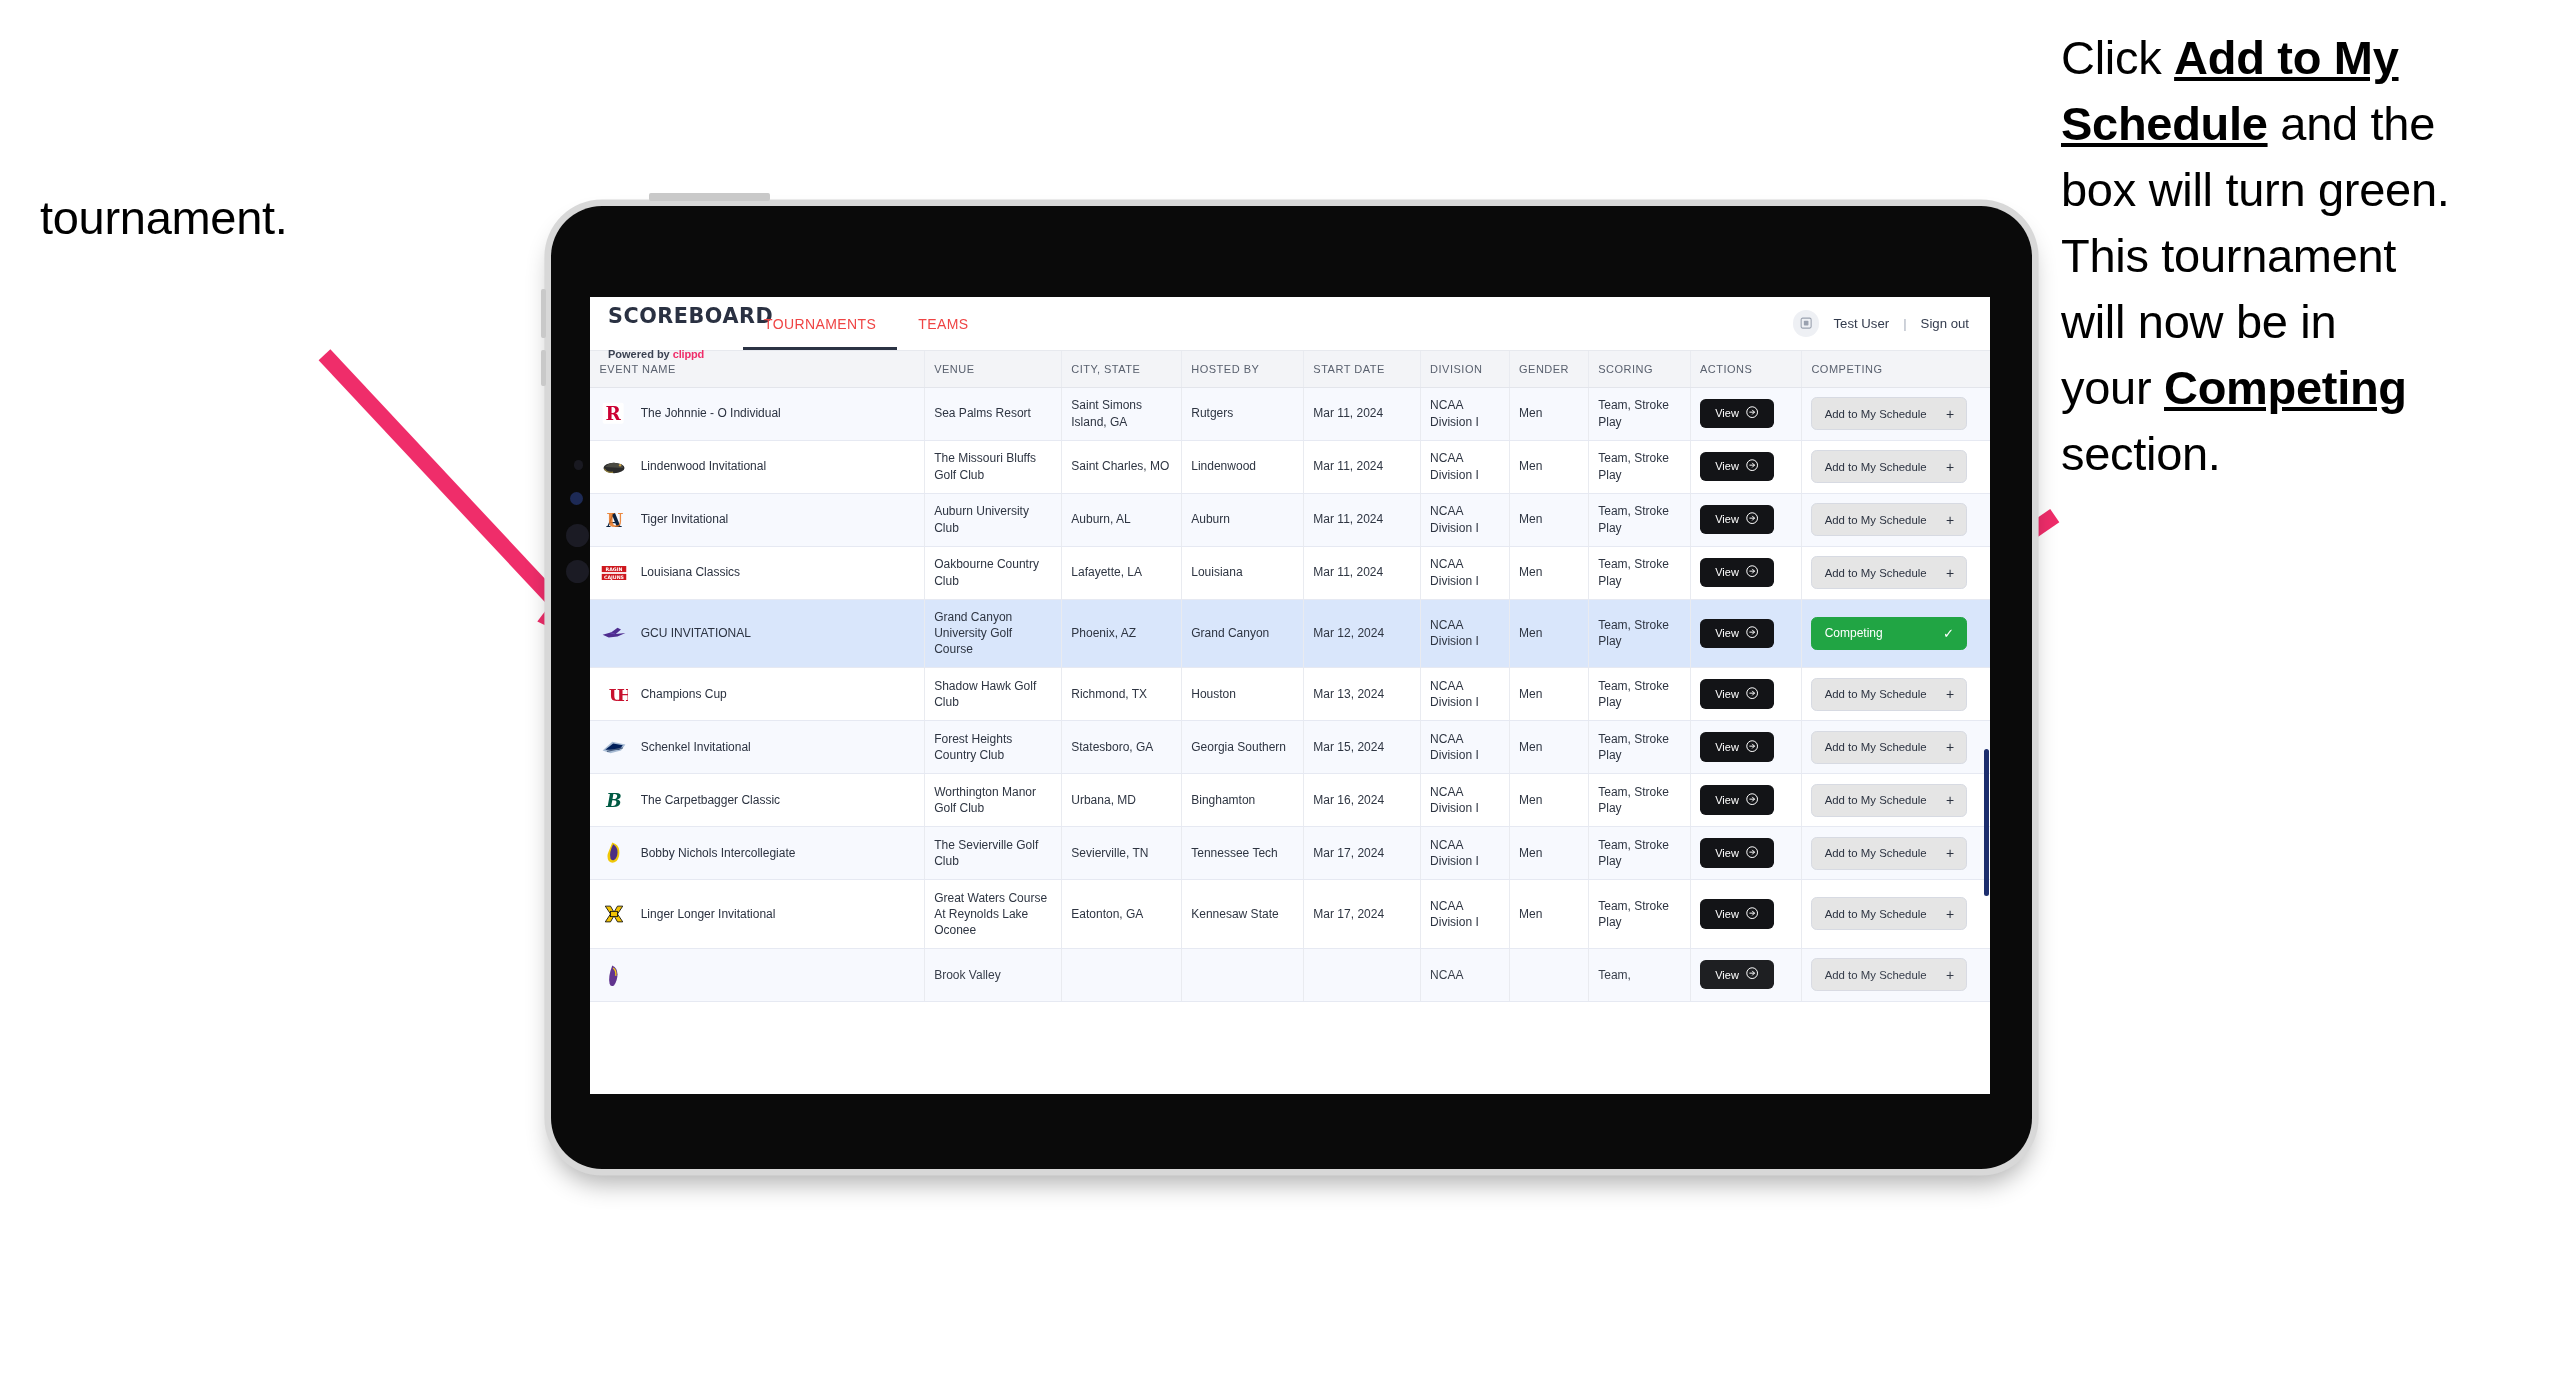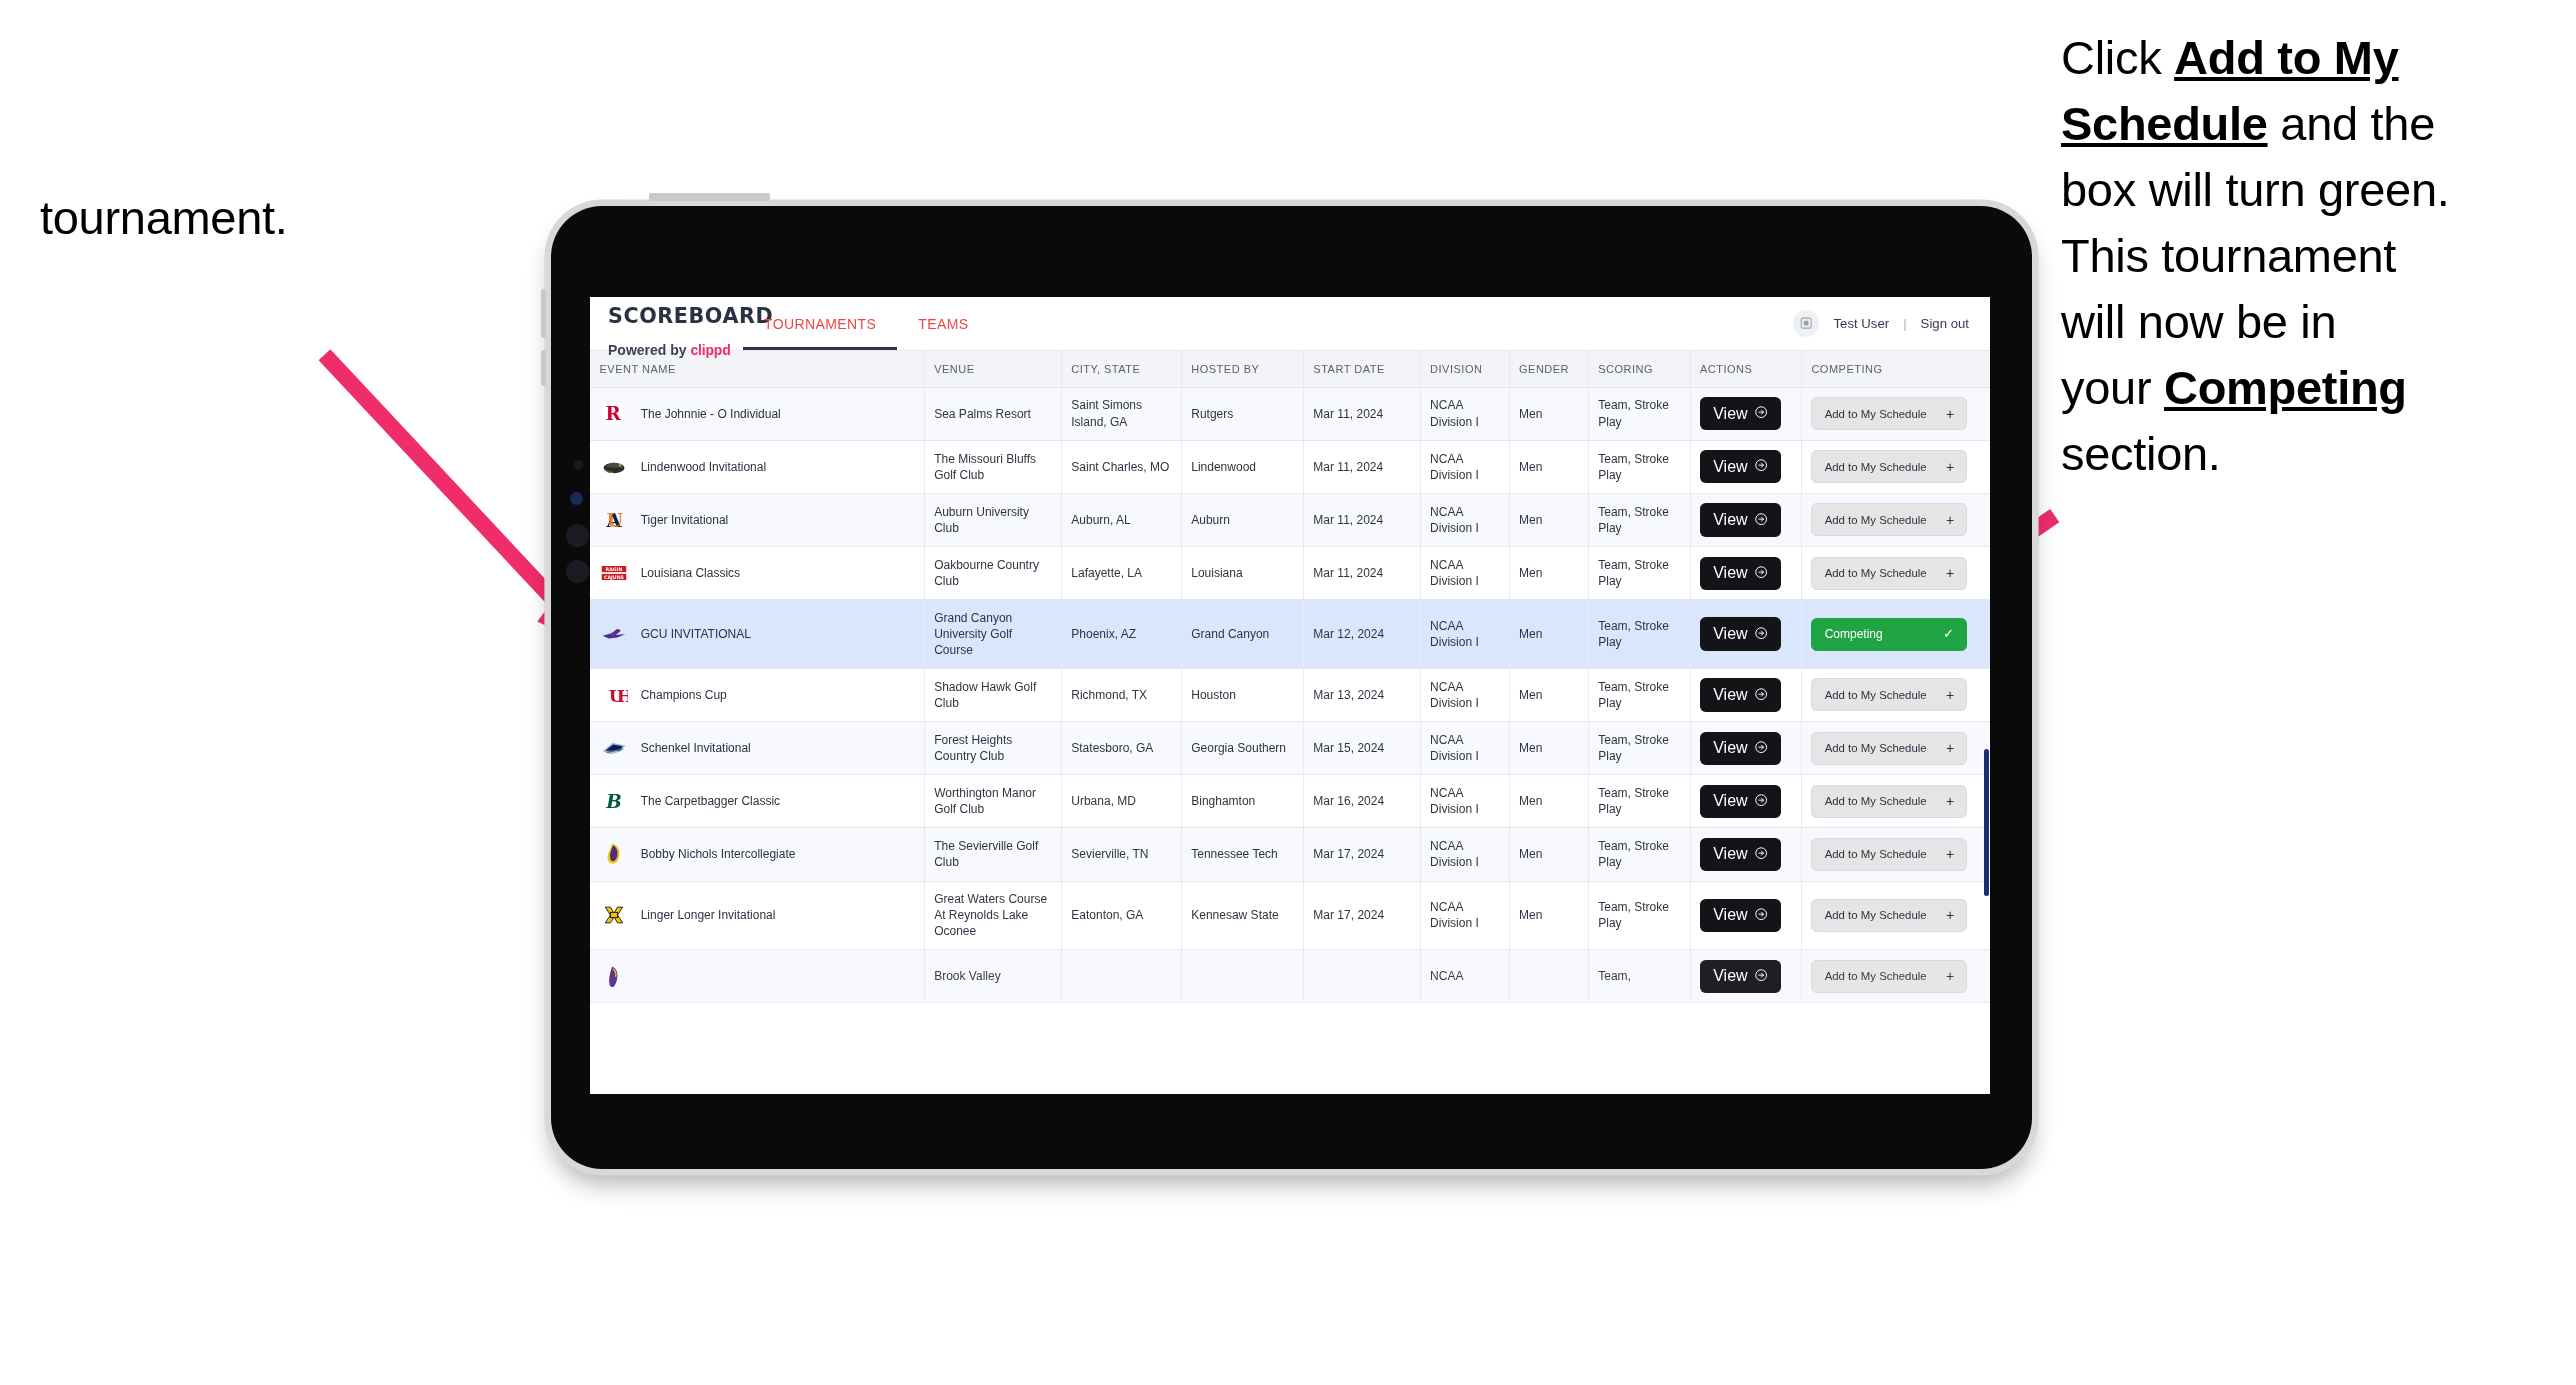--- a/index.html
+++ b/index.html
@@ -78,21 +78,21 @@
     height: 54px; background:#fff; display:flex; align-items:stretch;
     border-bottom: 0.9px solid #e7e9ee; position:relative;
   }
   .brand { padding: 6.6px 0 0 18px; width: 153px; flex:0 0 auto; }
   .brand-title {
     font-family: "DejaVu Sans", sans-serif;
     font-weight: 700; font-size: 22px; letter-spacing: 0.6px;
     color: #2a3142; line-height: 1.05;
     transform: scaleX(0.94); transform-origin: left center;
   }
-  .brand-sub { font-size: 14px; color:#3b4252; margin-top:15px; font-weight:600; }
+  .brand-sub { font-size: 11px; color:#3b4252; margin-top:21px; font-weight:600; }
   .brand-sub .clippd { color:#ef2d6a; font-weight:800; letter-spacing:-0.2px; }
   .navtabs { display:flex; align-items:center; height:100%; }
   .navtab {
     height: 100%; display:flex; align-items:center; padding: 0 21px;
     font-size: 14px; color:#ef4444; letter-spacing: 0.4px; cursor:pointer;
     position:relative; font-weight:400;
   }
   .navtab.active::after {
     content:""; position:absolute; left:0; right:0; bottom:0; height:2.8px; background:#2b3344;
   }
@@ -142,21 +142,21 @@
   .c-actions { width: 104px; }
   .c-compet  { width: 176px; }
 
   .evt-cell { display:flex; align-items:center; gap: 13.2px; }
   .evt-name { font-size: 12px; color:#2b3240; }
   .logo { width: 28px; height: 28px; flex:0 0 auto; display:block; }
 
   .btn-view {
     display:inline-flex; align-items:center; justify-content:center; gap:7.6px;
     background:#131417; color:#fff; border-radius: 5.7px;
-    font-size: 16px; padding: 7.6px 13.2px; min-width: 74px; cursor:pointer;
+    font-size: 11px; padding: 7.6px 13.2px; min-width: 74px; cursor:pointer;
     border: none;
   }
   .btn-add {
     display:inline-flex; align-items:center; justify-content:space-between;
     background:#e5e5e5; color:#2b3240; border:0.9px solid #d7dae2; border-radius:5.7px;
     font-size: 11.4px; padding: 8.5px 12.3px; width: 156px; cursor:pointer;
   }
   .btn-competing {
     display:inline-flex; align-items:center; justify-content:space-between;
     background:#21a544; color:#fff; border:0.9px solid #21a544; border-radius:5.7px;

